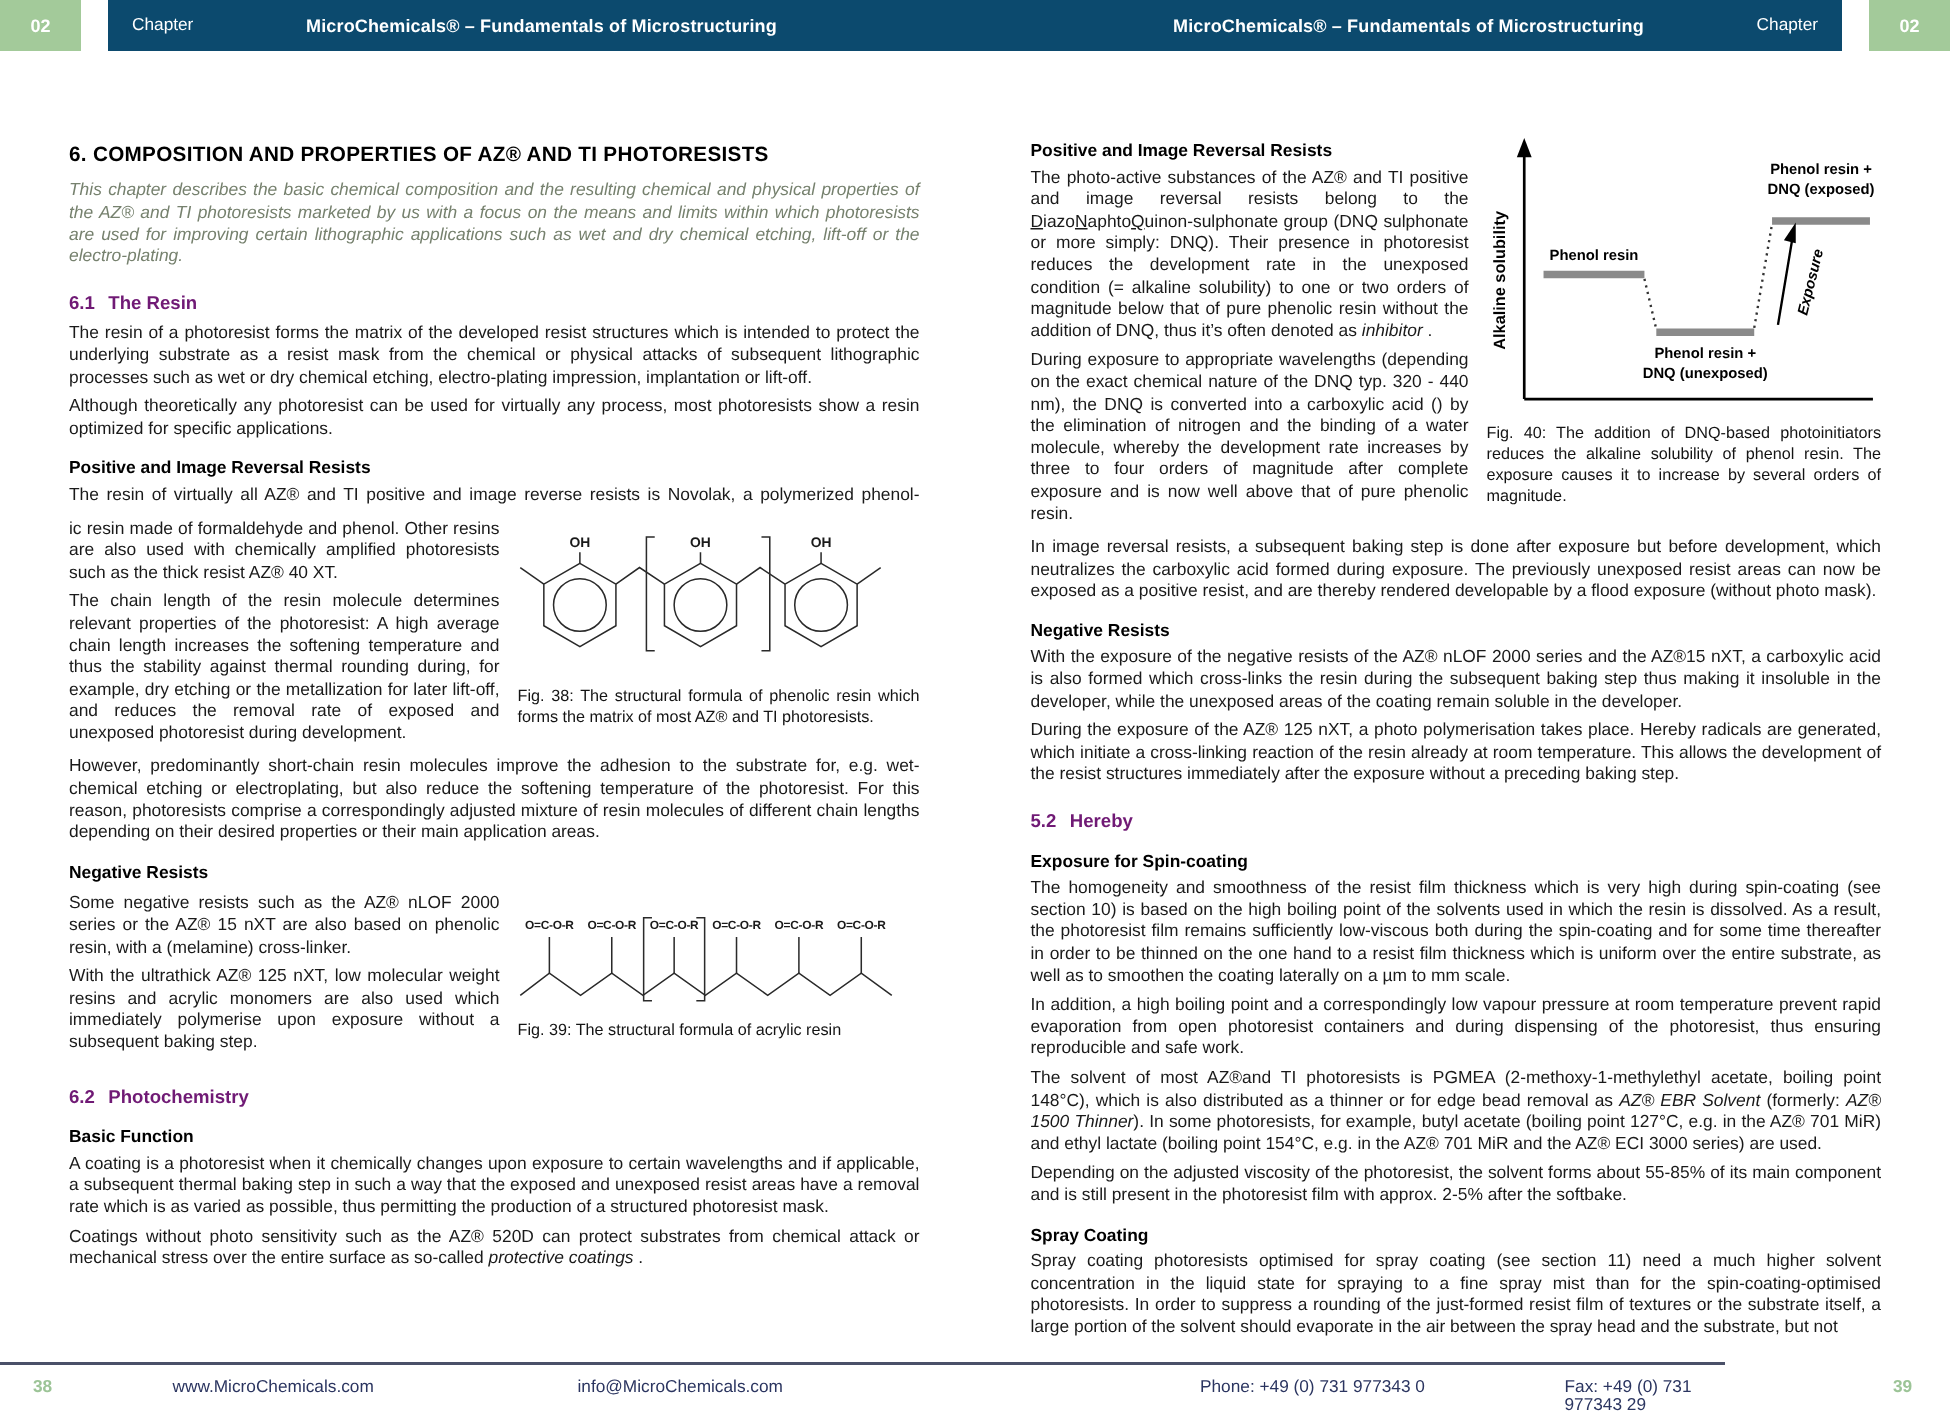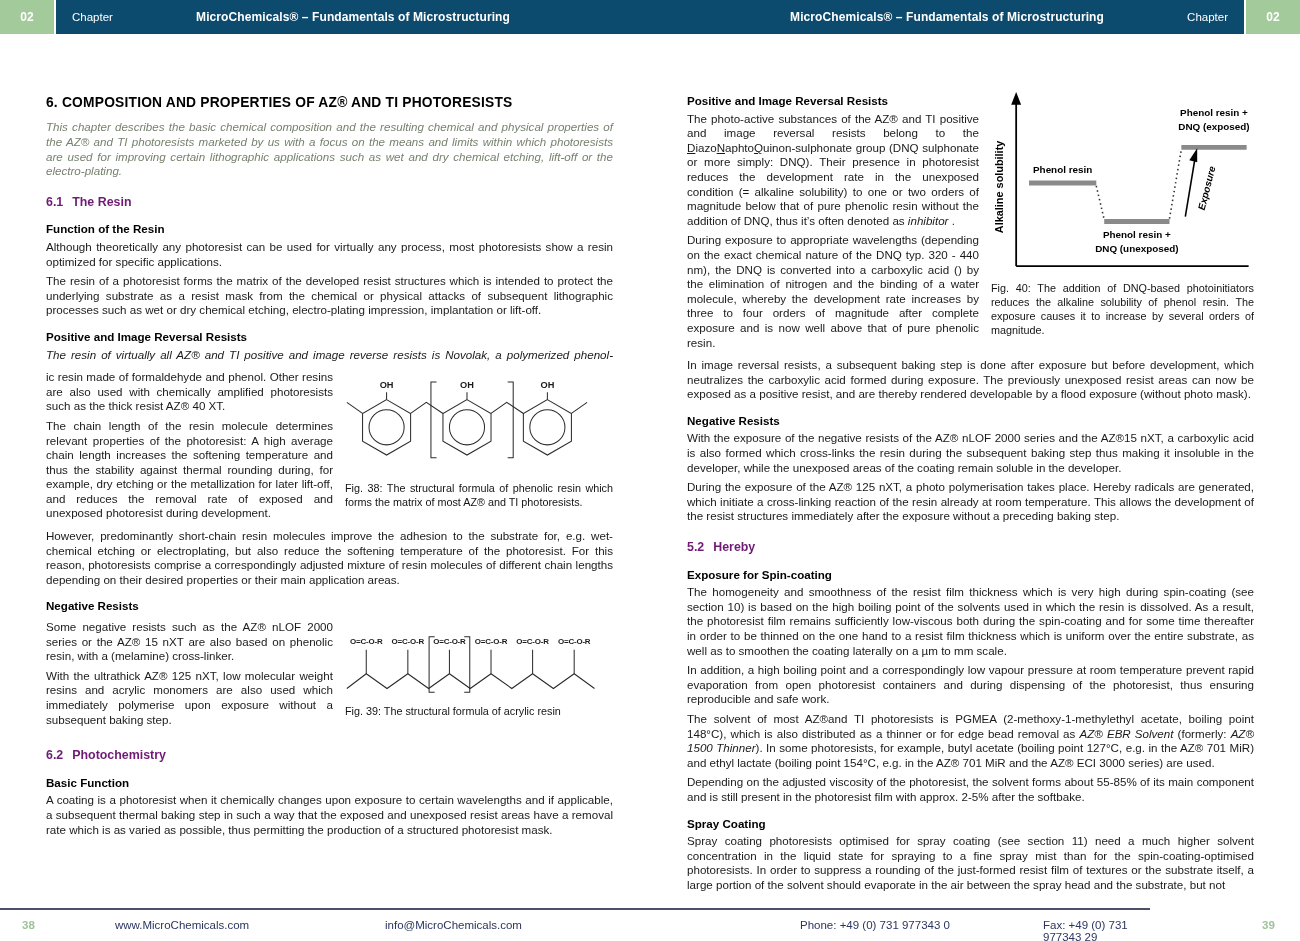--- a/index.html
+++ b/index.html
@@ -2,21 +2,21 @@
 <html lang="en"><head>
 <meta charset="utf-8">
 <style>
   * { margin:0; padding:0; box-sizing:border-box; }
   html,body { width:1300px; height:941px; }
   body {
     position:relative; background:#ffffff; overflow:hidden;
     font-family:"Liberation Sans", sans-serif; color:#1a1a1a;
   }
   
-  .header { position:absolute; top:0; left:0; width:1300px; height:34px; display:flex; }
+  .header { position:absolute; top:0; left:0; width:1300px; height:34px; display:flex;gap:16px; }
   .badge {
     width:56px; height:34px; background:#a3ca9a; color:#ffffff;
     display:flex; align-items:center; justify-content:center;
     font-size:12px; font-weight:600;
   }
   .badge.left { border-right:2px solid #ffffff; }
   .badge.right { border-left:2px solid #ffffff; }
   .navybar { flex:1; background:#0c4a6e; color:#ffffff; display:flex; }
   .hhalf { flex:1; position:relative; display:flex; align-items:center; justify-content:center; }
   .h-title { font-size:12px; font-weight:600; letter-spacing:0.1px; }
@@ -36,21 +36,21 @@
   
   .page { position:absolute; top:88px; width:567px; font-size:11.6px; line-height:1.26; }
   .page-left { left:46px; }
   .page-right { left:687px; }
   .section-title { font-size:13.8px; font-weight:bold; color:#000000; letter-spacing:0.2px; margin:6px 0 9px; }
   .intro { font-style:italic; color:#76816e; text-align:justify; margin-bottom:14px; }
   h2.green { font-size:12.4px; font-weight:bold; color:#701a75; margin:16px 0 5px; }
   h2.green .num { margin-right:9px; }
   h3.sub { font-size:11.6px; font-weight:bold; color:#000; margin:12px 0 3px; }
   p.body { text-align:justify; margin:3px 0 5px; }
-  .force-justify { text-align:justify; text-align-last:justify;font-style:italic; }
+  .force-justify { text-align:justify; text-align-last:justify; }
   .row { display:flex; gap:12px; align-items:flex-start; }
   .col-text { width:287px; flex:none; }
   .page-right .col-text { width:292px; }
   .col-fig { flex:1; }
   .fig-caption { font-size:10.8px; line-height:1.32; text-align:justify; margin-top:6px; color:#141414; }
   .fig-caption.single { text-align:left; margin-top:2px; }
   .run-i { font-style:italic; }
   .run-u { text-decoration:underline; }
   svg .bond { stroke:#2a2a2a; stroke-width:1.1; fill:none; }
   svg .graybar { stroke:#8a8a8a; stroke-width:5; }
@@ -79,23 +79,22 @@
   </div>
   <div class="badge right">02</div>
 </div>
 
 <div class="page page-left">
   <div class="section-title">6. COMPOSITION AND PROPERTIES OF AZ® AND TI PHOTORESISTS</div>
   <p class="intro">This chapter describes the basic chemical composition and the resulting chemical and physical properties of the AZ® and TI photoresists marketed by us with a focus on the means and limits within which photoresists are used for improving certain lithographic applications such as wet and dry chemical etching, lift-off or the electro-plating.</p>
 
   <h2 class="green"><span class="num">6.1</span><span>The Resin</span></h2>
 
-  <h3 class="sub">Function of the Resin</h3>
+  <p class="body">The resin of a photoresist forms the matrix of the developed resist structures which is intended to protect the underlying substrate as a resist mask from the chemical or physical attacks of subsequent lithographic processes such as wet or dry chemical etching, electro-plating impression, implantation or lift-off.</p>
   <p class="body">Although theoretically any photoresist can be used for virtually any process, most photoresists show a resin optimized for specific applications.</p>
-  <p class="body">The resin of a photoresist forms the matrix of the developed resist structures which is intended to protect the underlying substrate as a resist mask from the chemical or physical attacks of subsequent lithographic processes such as wet or dry chemical etching, electro-plating impression, implantation or lift-off.</p>
 
   <h3 class="sub">Positive and Image Reversal Resists</h3>
   <p class="body force-justify">The resin of virtually all AZ® and TI positive and image reverse resists is Novolak, a polymerized phenol-</p>
   <div class="row">
     <div class="col-text">
       <p class="body">ic resin made of formaldehyde and phenol. Other resins are also used with chemically amplified photoresists such as the thick resist AZ® 40 XT.</p>
       <p class="body">The chain length of the resin molecule determines relevant properties of the photoresist: A high average chain length increases the softening temperature and thus the stability against thermal rounding during, for example, dry etching or the metallization for later lift-off, and reduces the removal rate of exposed and unexposed photoresist during development.</p>
     </div>
     <div class="col-fig">
       <svg width="268" height="104" viewBox="0 0 290 112">
@@ -154,20 +153,21 @@
         <path class="bond" d="M97,6 L91,6 L91,66 L97,66"></path>
         <path class="bond" d="M129,6 L135,6 L135,66 L129,66"></path>
       </svg>
       <p class="fig-caption single">Fig. 39: The structural formula of acrylic resin</p>
     </div>
   </div>
 
   <h2 class="green"><span class="num">6.2</span><span>Photochemistry</span></h2>
   <h3 class="sub">Basic Function</h3>
   <p class="body">A coating is a photoresist when it chemically changes upon exposure to certain wavelengths and if applicable, a subsequent thermal baking step in such a way that the exposed and unexposed resist areas have a removal rate which is as varied as possible, thus permitting the production of a structured photoresist mask.</p>
+  <p class="body"><span>Coatings without photo sensitivity such as the AZ® 520D can protect substrates from chemical attack or mechanical stress over the entire surface as so-called </span><span class="run-i">protective coatings</span><span> .</span></p>
 </div>
 
 <div class="page page-right">
   <div class="row">
     <div class="col-text">
       <h3 class="sub" style="margin-top:6px">Positive and Image Reversal Resists</h3>
       <p class="body"><span>The photo-active substances of the AZ® and TI positive and image reversal resists belong to the </span><span class="run-u">D</span><span>iazo</span><span class="run-u">N</span><span>aphto</span><span class="run-u">Q</span><span>uinon-sulphonate group (DNQ sulphonate or more simply: DNQ). Their presence in photoresist reduces the development rate in the unexposed condition (= alkaline solubility) to one or two orders of magnitude below that of pure phenolic resin without the addition of DNQ, thus it’s often denoted as </span><span class="run-i">inhibitor </span><span>.</span></p>
       <p class="body">During exposure to appropriate wavelengths (depending on the exact chemical nature of the DNQ typ. 320 - 440 nm), the DNQ is converted into a carboxylic acid () by the elimination of nitrogen and the binding of a water molecule, whereby the development rate increases by three to four orders of magnitude after complete exposure and is now well above that of pure phenolic resin.</p>
     </div>
     <div class="col-fig">

